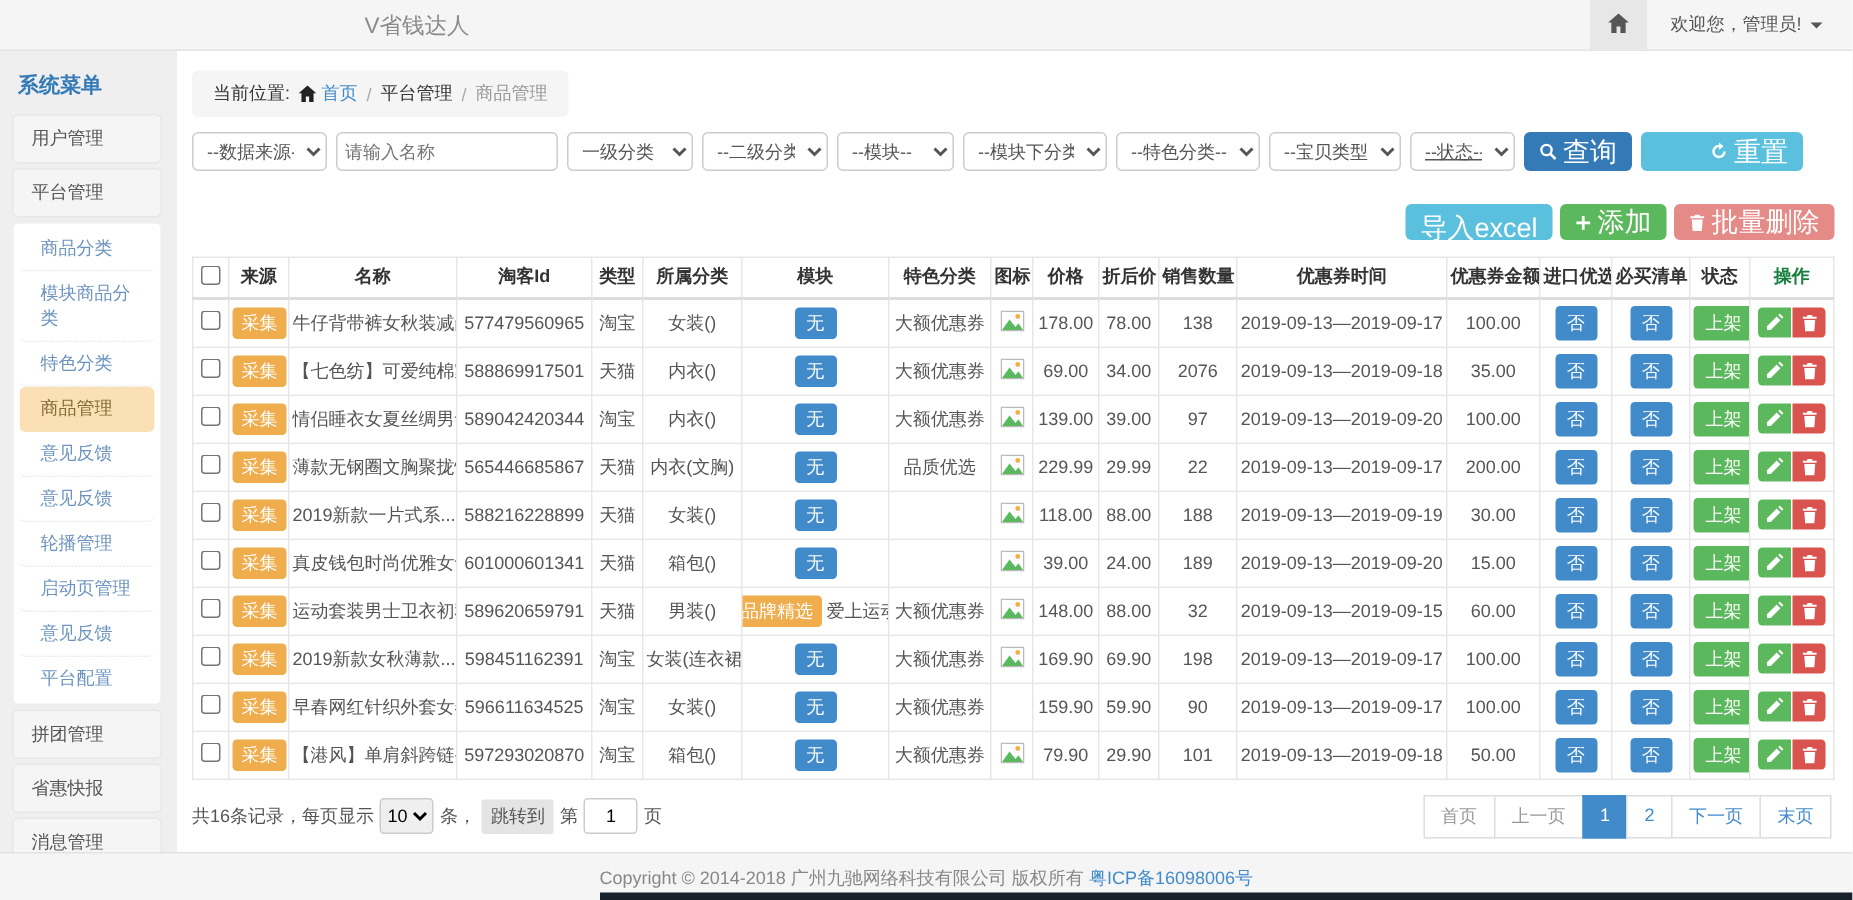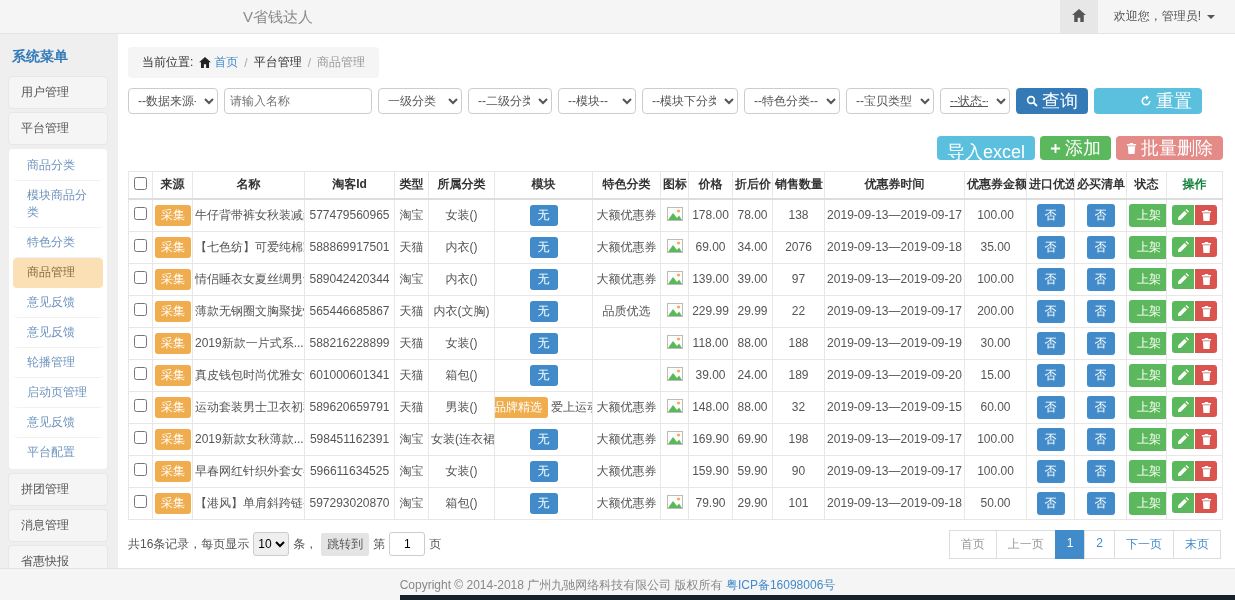--- a/index.html
+++ b/index.html
@@ -108,22 +108,22 @@
           <div class="sub-item">特色分类</div>
           <div class="sub-item active">商品管理</div>
           <div class="sub-item">意见反馈</div>
           <div class="sub-item">意见反馈</div>
           <div class="sub-item">轮播管理</div>
           <div class="sub-item">启动页管理</div>
           <div class="sub-item">意见反馈</div>
           <div class="sub-item">平台配置</div>
         </div>
         <div class="side-group">拼团管理</div>
+        <div class="side-group">省惠快报</div>
         <div class="side-group">消息管理</div>
-        <div class="side-group">省惠快报</div>
       </div>
   </div>
 
   <div class="main">
     <div class="breadcrumb">
       <span>当前位置:</span>
       <span class="bc-home">
         <svg width="12" height="11" viewBox="0 0 16 15">
             <path d="M8 0l8 7h-2.5v8h-4v-5h-3v5h-4V7H0z" fill="#222"></path>
           </svg>

